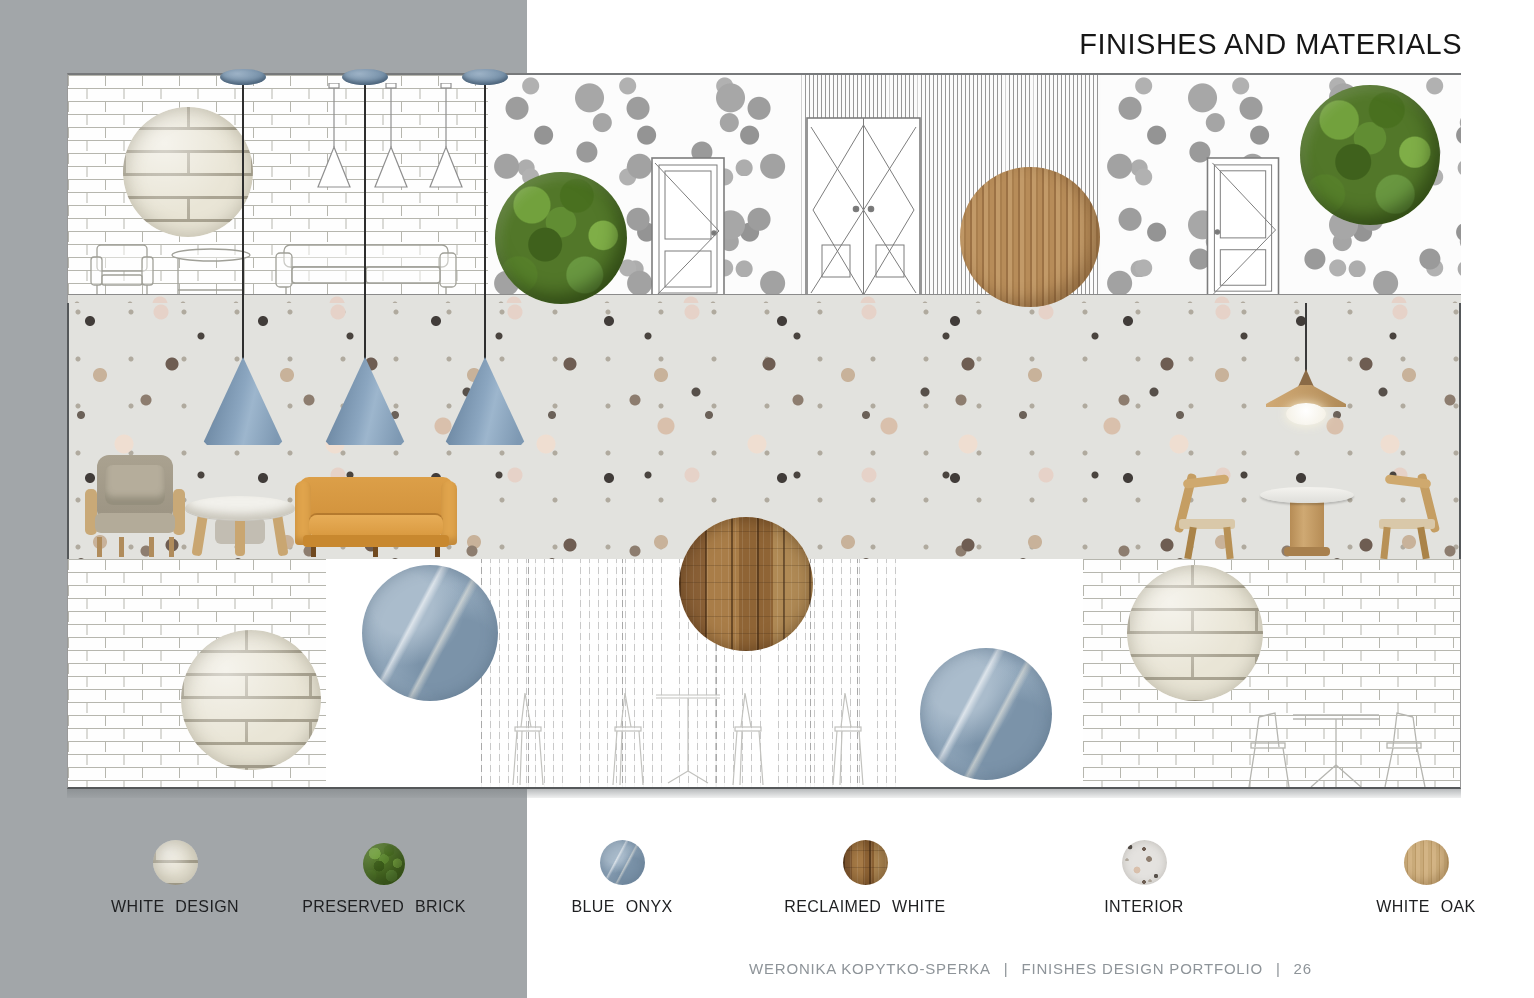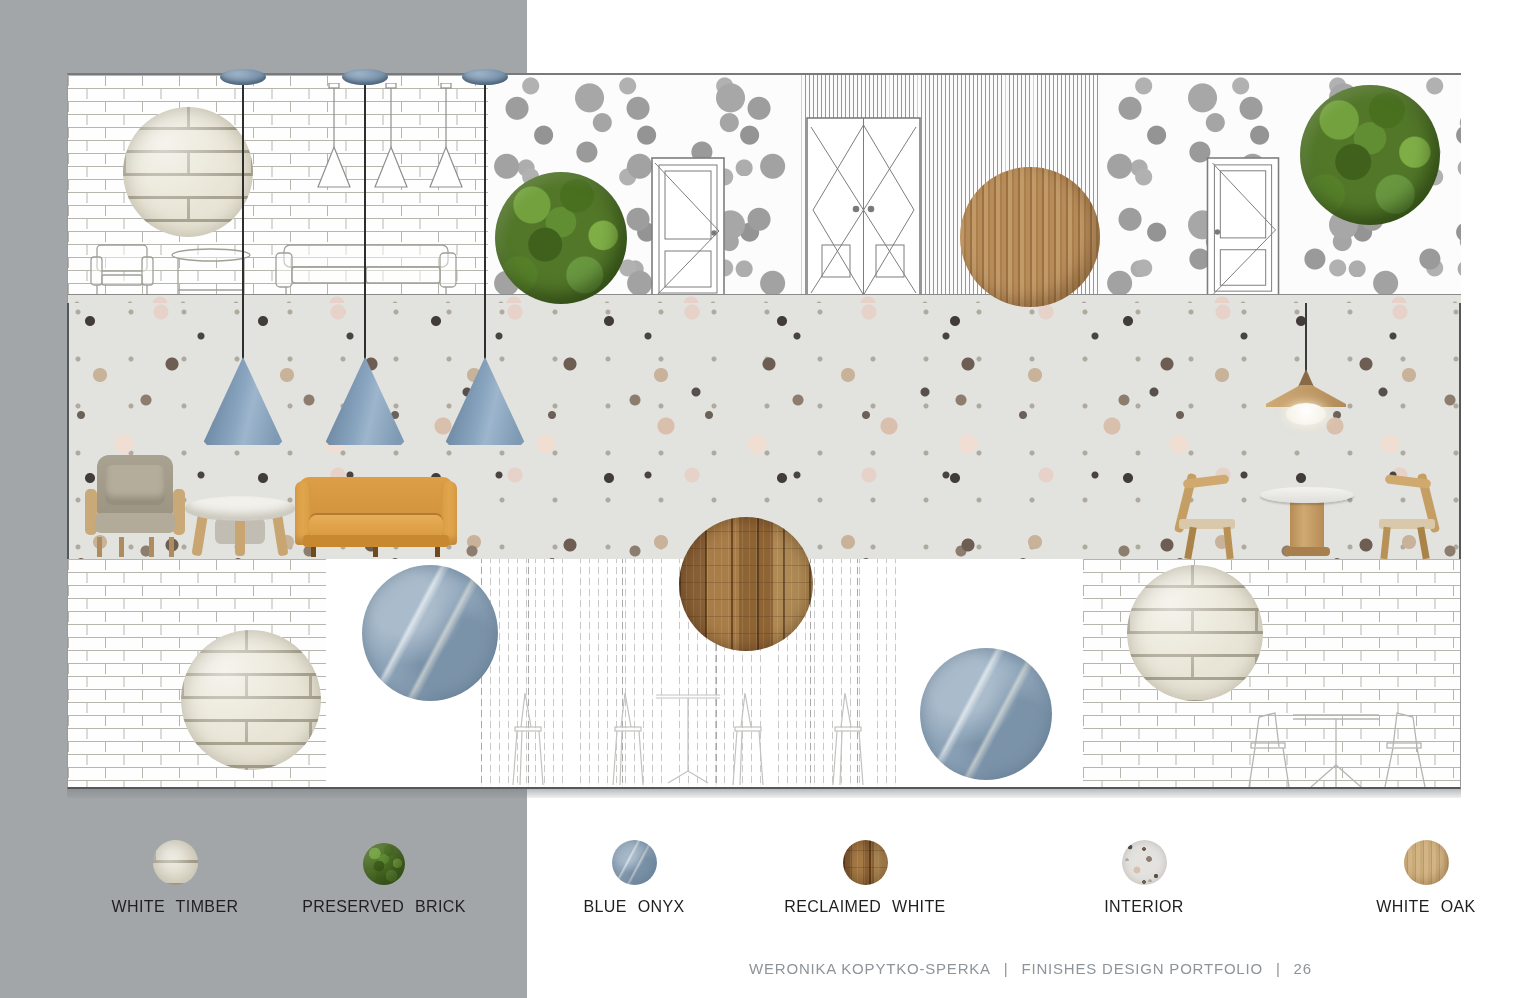--- a/index.html
+++ b/index.html
@@ -196,20 +196,21 @@
     font-size:15px;color:#8e9499;letter-spacing:.8px;}
   .footer span{margin:16px 4px;}
 </style>
 </head>
 <body>
 
 <div id="stage">
 
   <div class="gray-panel"></div>
 
+  <div class="page-title">FINISHES AND MATERIALS</div>
 
   <div class="collage">
 
     <div class="band band-top">
       <div class="sect brick-sketch" style="left:0;width:420px;"></div>
       <div class="sect foliage" style="left:420px;width:313px;"></div>
       <div class="sect stripes" style="left:733px;width:300px;"></div>
       <div class="sect foliage" style="left:1033px;width:361px;"></div>
 
       <svg class="sketch" style="left:21px;top:168px;" width="66" height="58" viewBox="0 0 66 58">
@@ -424,27 +425,27 @@
       <div class="dc-legf"></div>
         <div class="dc-legr"></div>
     </div>
 
     <div class="collage-shadow"></div>
   </div>
 
   <div>
     <div class="legend-item" style="left:65px;">
       <div class="swatch brick-photo"></div>
-      <div class="legend-label">WHITE TIMBER</div>
+      <div class="legend-label">WHITE DESIGN</div>
     </div>
     <div class="legend-item" style="left:274px;top:843px;">
       <div class="swatch moss" style="width:42px;height:42px;"></div>
       <div class="legend-label">PRESERVED BRICK</div>
     </div>
-    <div class="legend-item" style="left:524px;">
+    <div class="legend-item" style="left:512px;">
       <div class="swatch onyx"></div>
       <div class="legend-label">BLUE ONYX</div>
     </div>
     <div class="legend-item" style="left:755px;">
       <div class="swatch timber"></div>
       <div class="legend-label">RECLAIMED WHITE</div>
     </div>
     <div class="legend-item" style="left:1034px;">
       <div class="swatch terrazzo-sm"></div>
       <div class="legend-label">INTERIOR</div>

